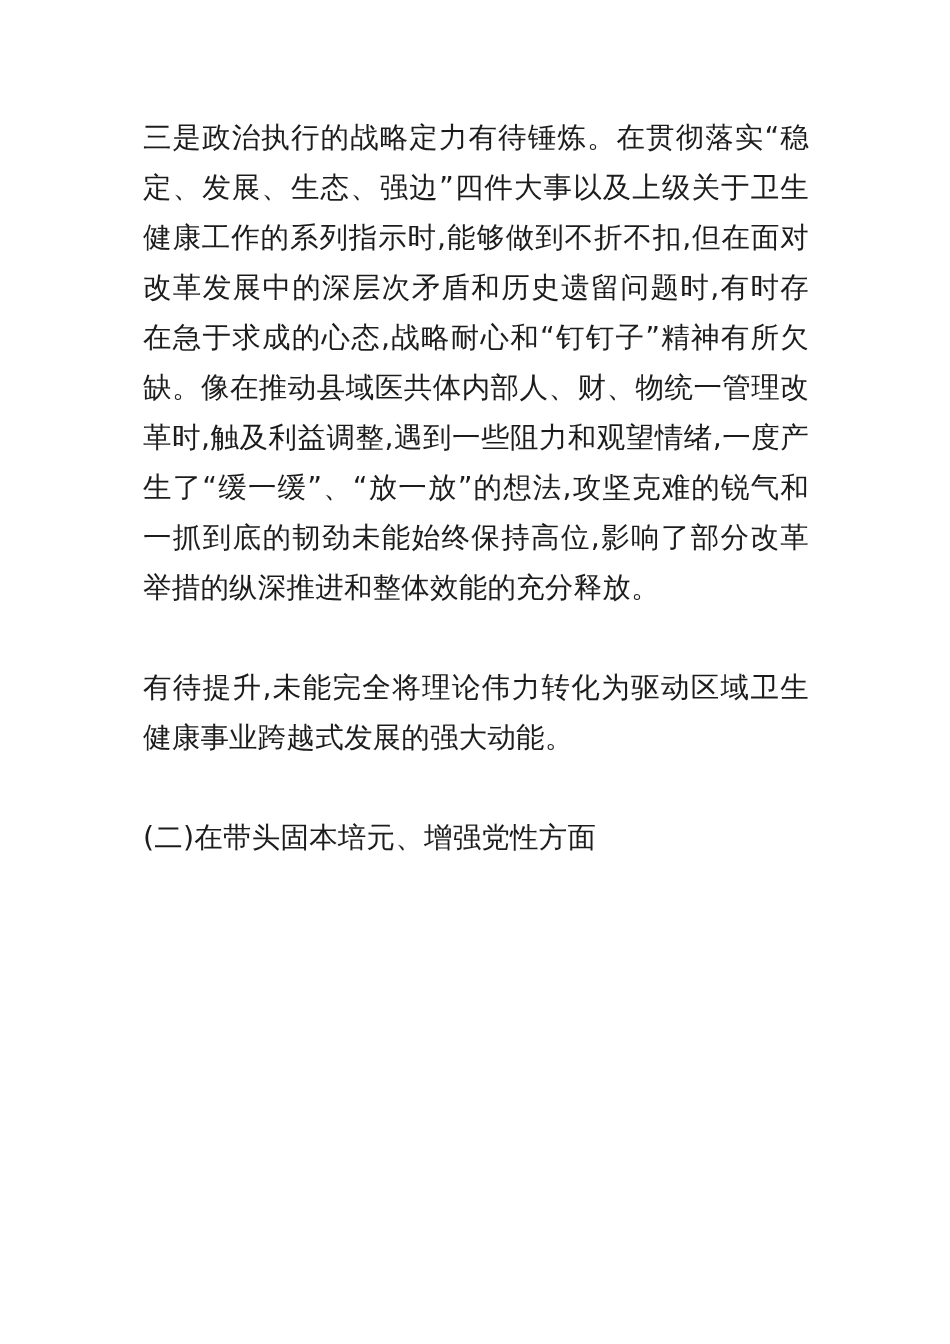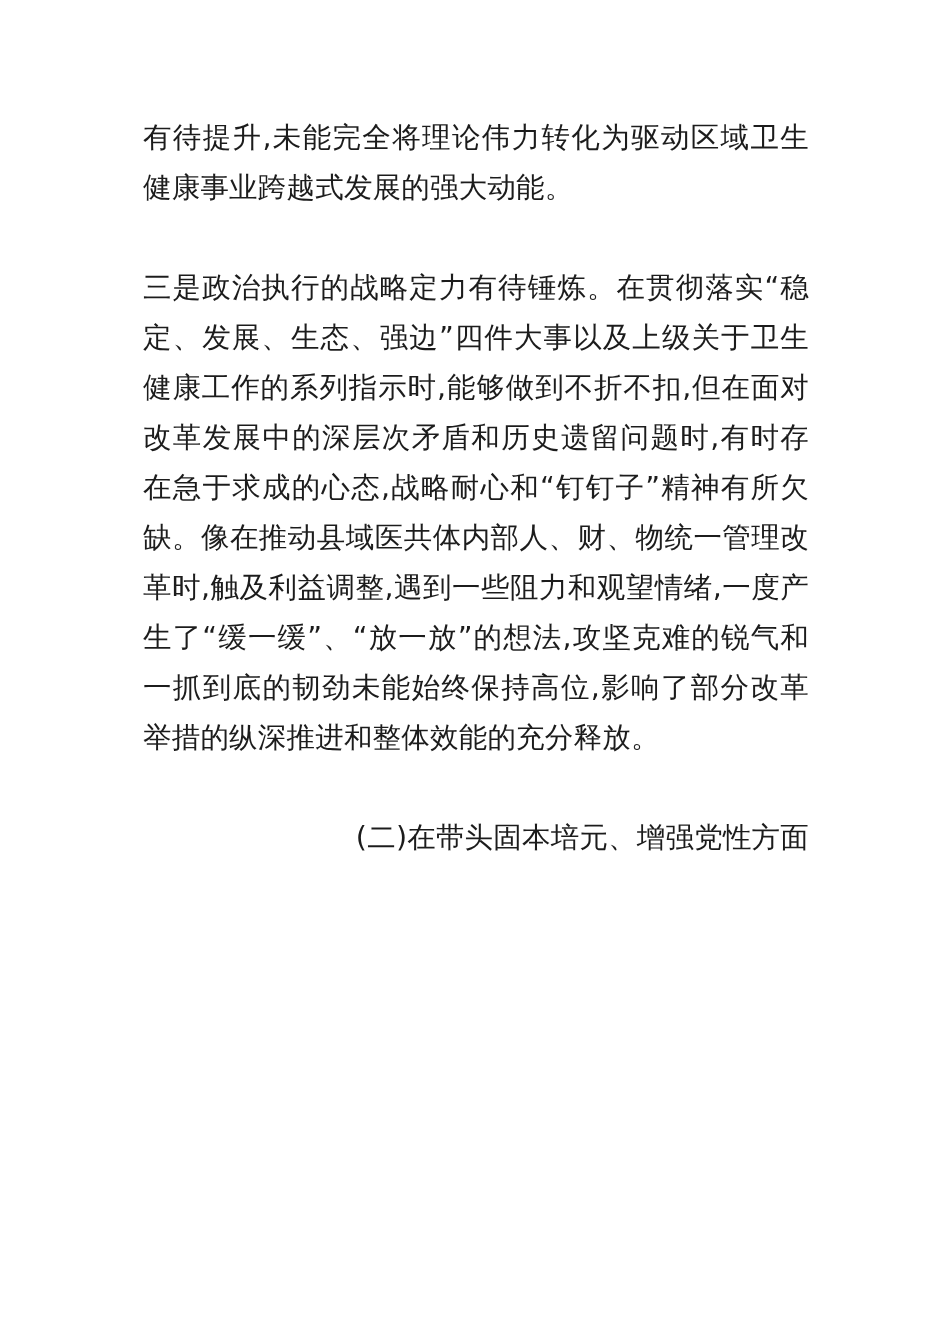--- a/index.html
+++ b/index.html
@@ -39,33 +39,33 @@
 
   .para:last-child {
     margin-bottom: 0;
   }
 
   .heading {
     font-family: "DejaVu Sans", "Liberation Sans", sans-serif;
     font-size: 28.5px;
     line-height: 50px;
     color: #1c1c1c;
-    text-align: right;
+    text-align: left;
     letter-spacing: 0.2px;
     margin: 0 0 50px 0;
     word-break: break-all;
   }
 </style>
 </head>
 <body>
 
 <div class="page">
   <div class="content">
 
+    <p class="para">三是政治执行的战略定力有待锤炼。在贯彻落实“稳定、发展、生态、强边”四件大事以及上级关于卫生健康工作的系列指示时,能够做到不折不扣,但在面对改革发展中的深层次矛盾和历史遗留问题时,有时存在急于求成的心态,战略耐心和“钉钉子”精神有所欠缺。像在推动县域医共体内部人、财、物统一管理改革时,触及利益调整,遇到一些阻力和观望情绪,一度产生了“缓一缓”、“放一放”的想法,攻坚克难的锐气和一抓到底的韧劲未能始终保持高位,影响了部分改革举措的纵深推进和整体效能的充分释放。</p>
+
     <p class="para">有待提升,未能完全将理论伟力转化为驱动区域卫生健康事业跨越式发展的强大动能。</p>
-
-    <p class="para">三是政治执行的战略定力有待锤炼。在贯彻落实“稳定、发展、生态、强边”四件大事以及上级关于卫生健康工作的系列指示时,能够做到不折不扣,但在面对改革发展中的深层次矛盾和历史遗留问题时,有时存在急于求成的心态,战略耐心和“钉钉子”精神有所欠缺。像在推动县域医共体内部人、财、物统一管理改革时,触及利益调整,遇到一些阻力和观望情绪,一度产生了“缓一缓”、“放一放”的想法,攻坚克难的锐气和一抓到底的韧劲未能始终保持高位,影响了部分改革举措的纵深推进和整体效能的充分释放。</p>
 
     <p class="heading">(二)在带头固本培元、增强党性方面</p>
 
 
   </div>
 </div>
 
 </body></html>

